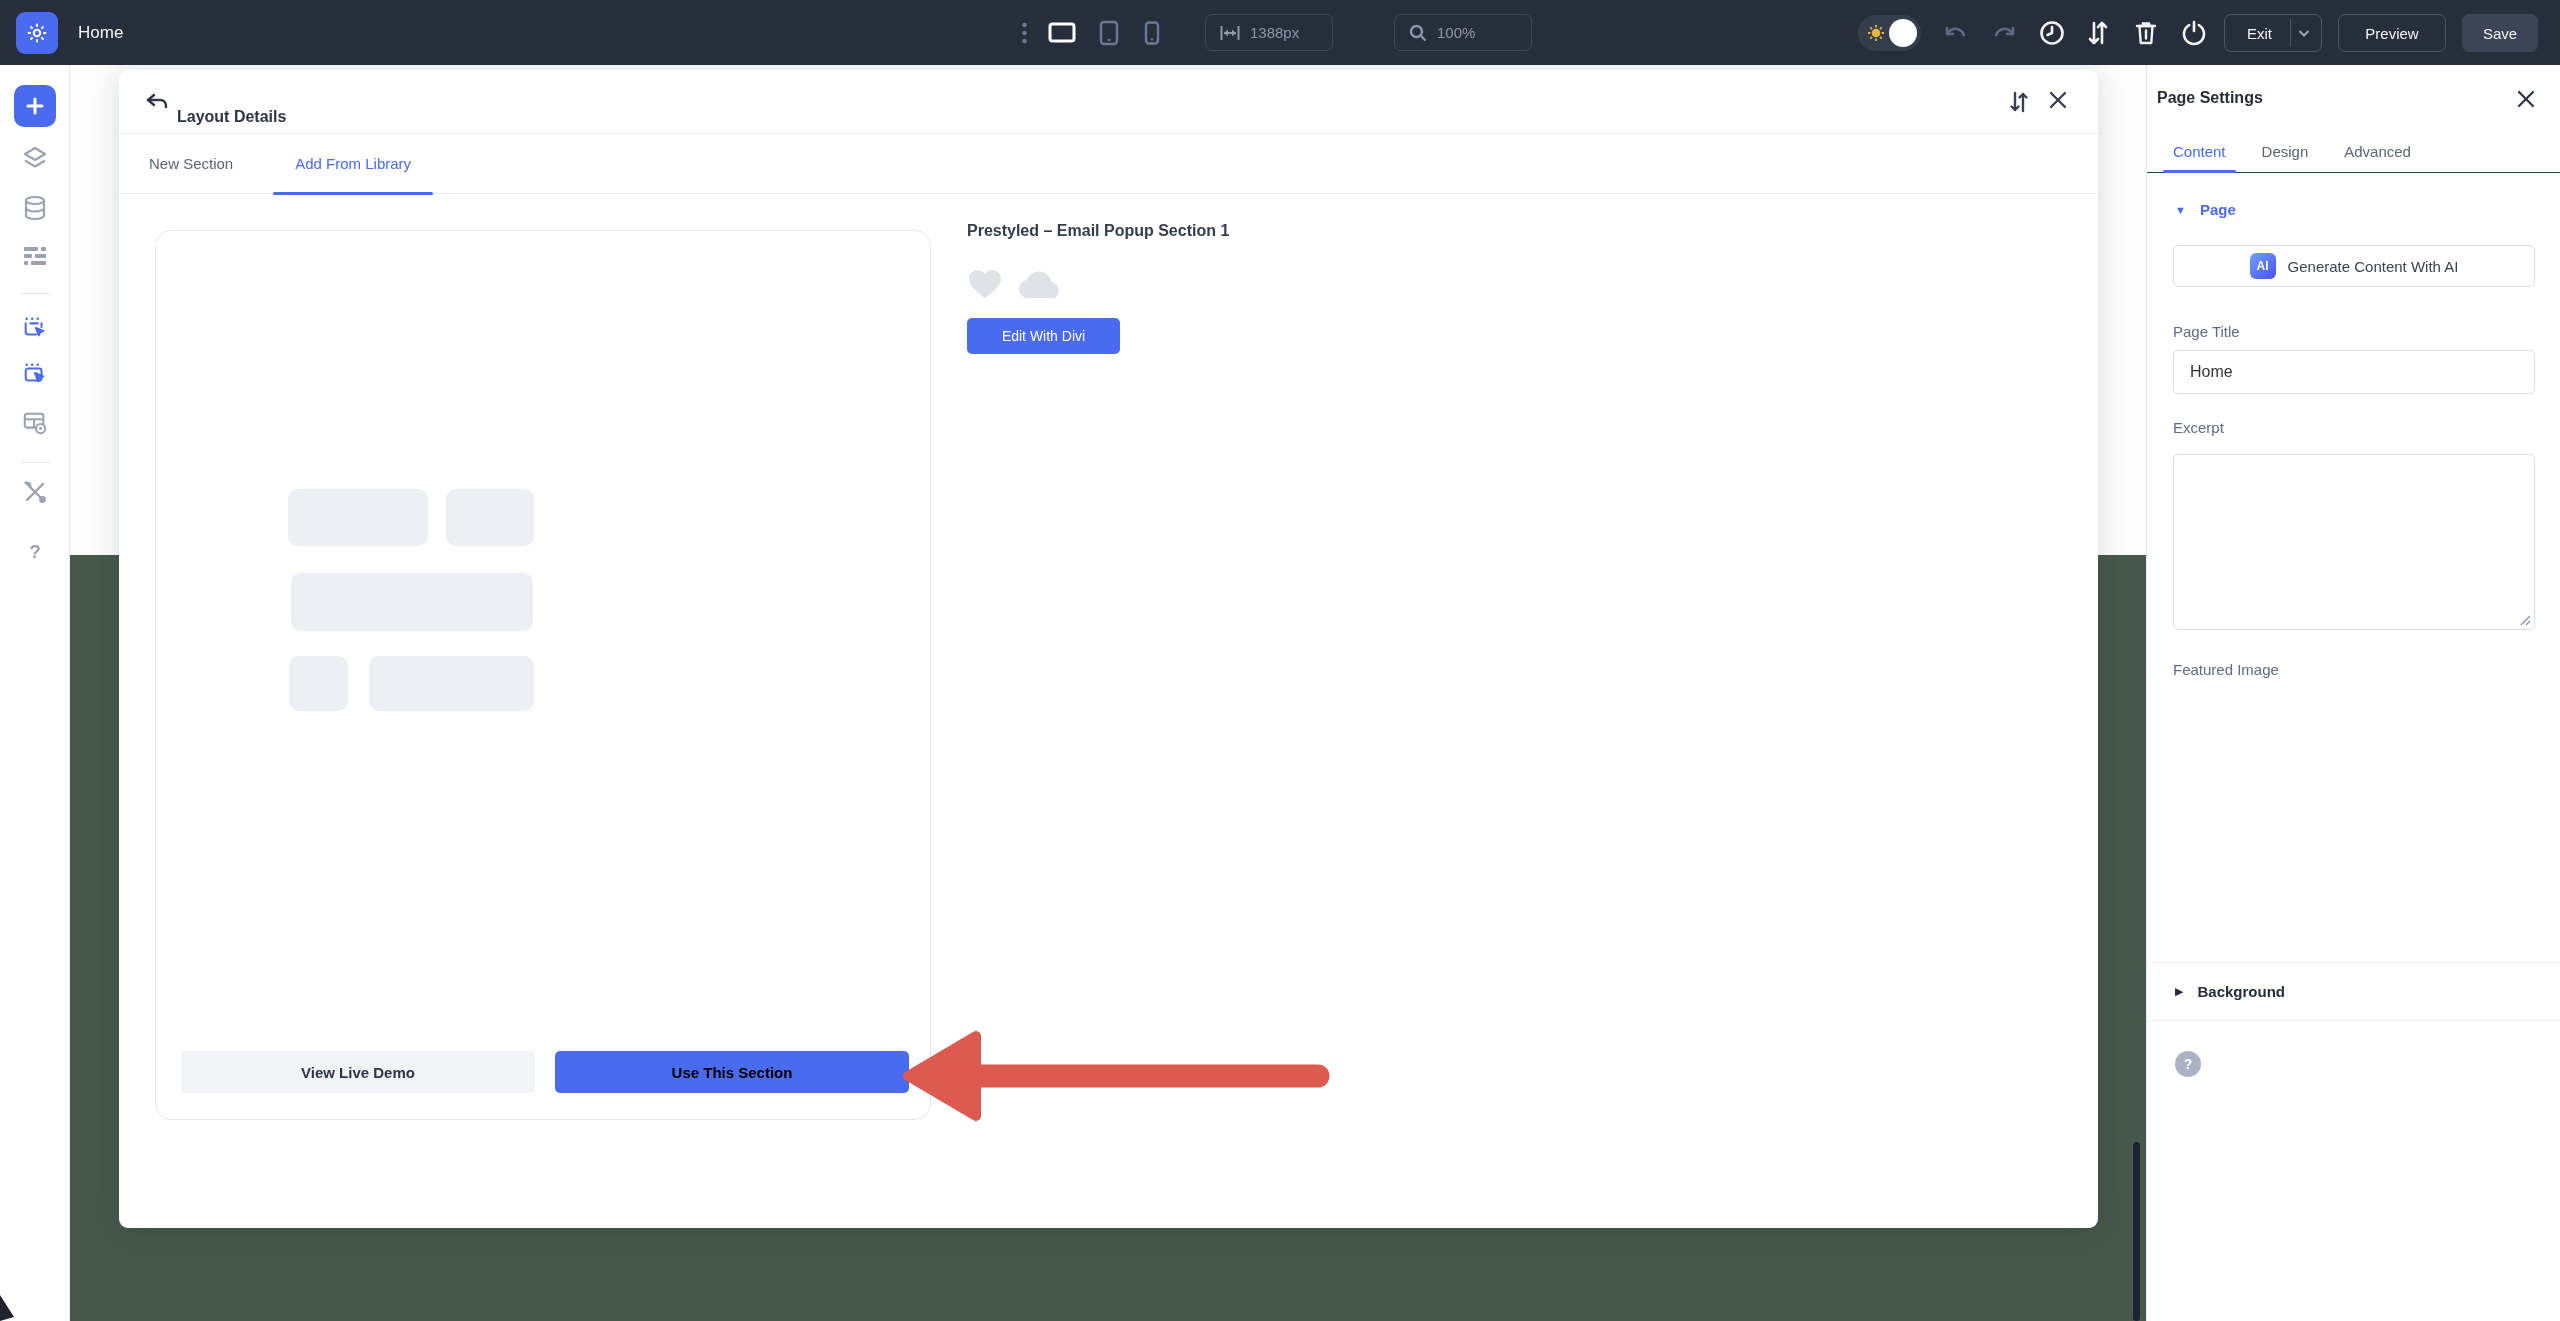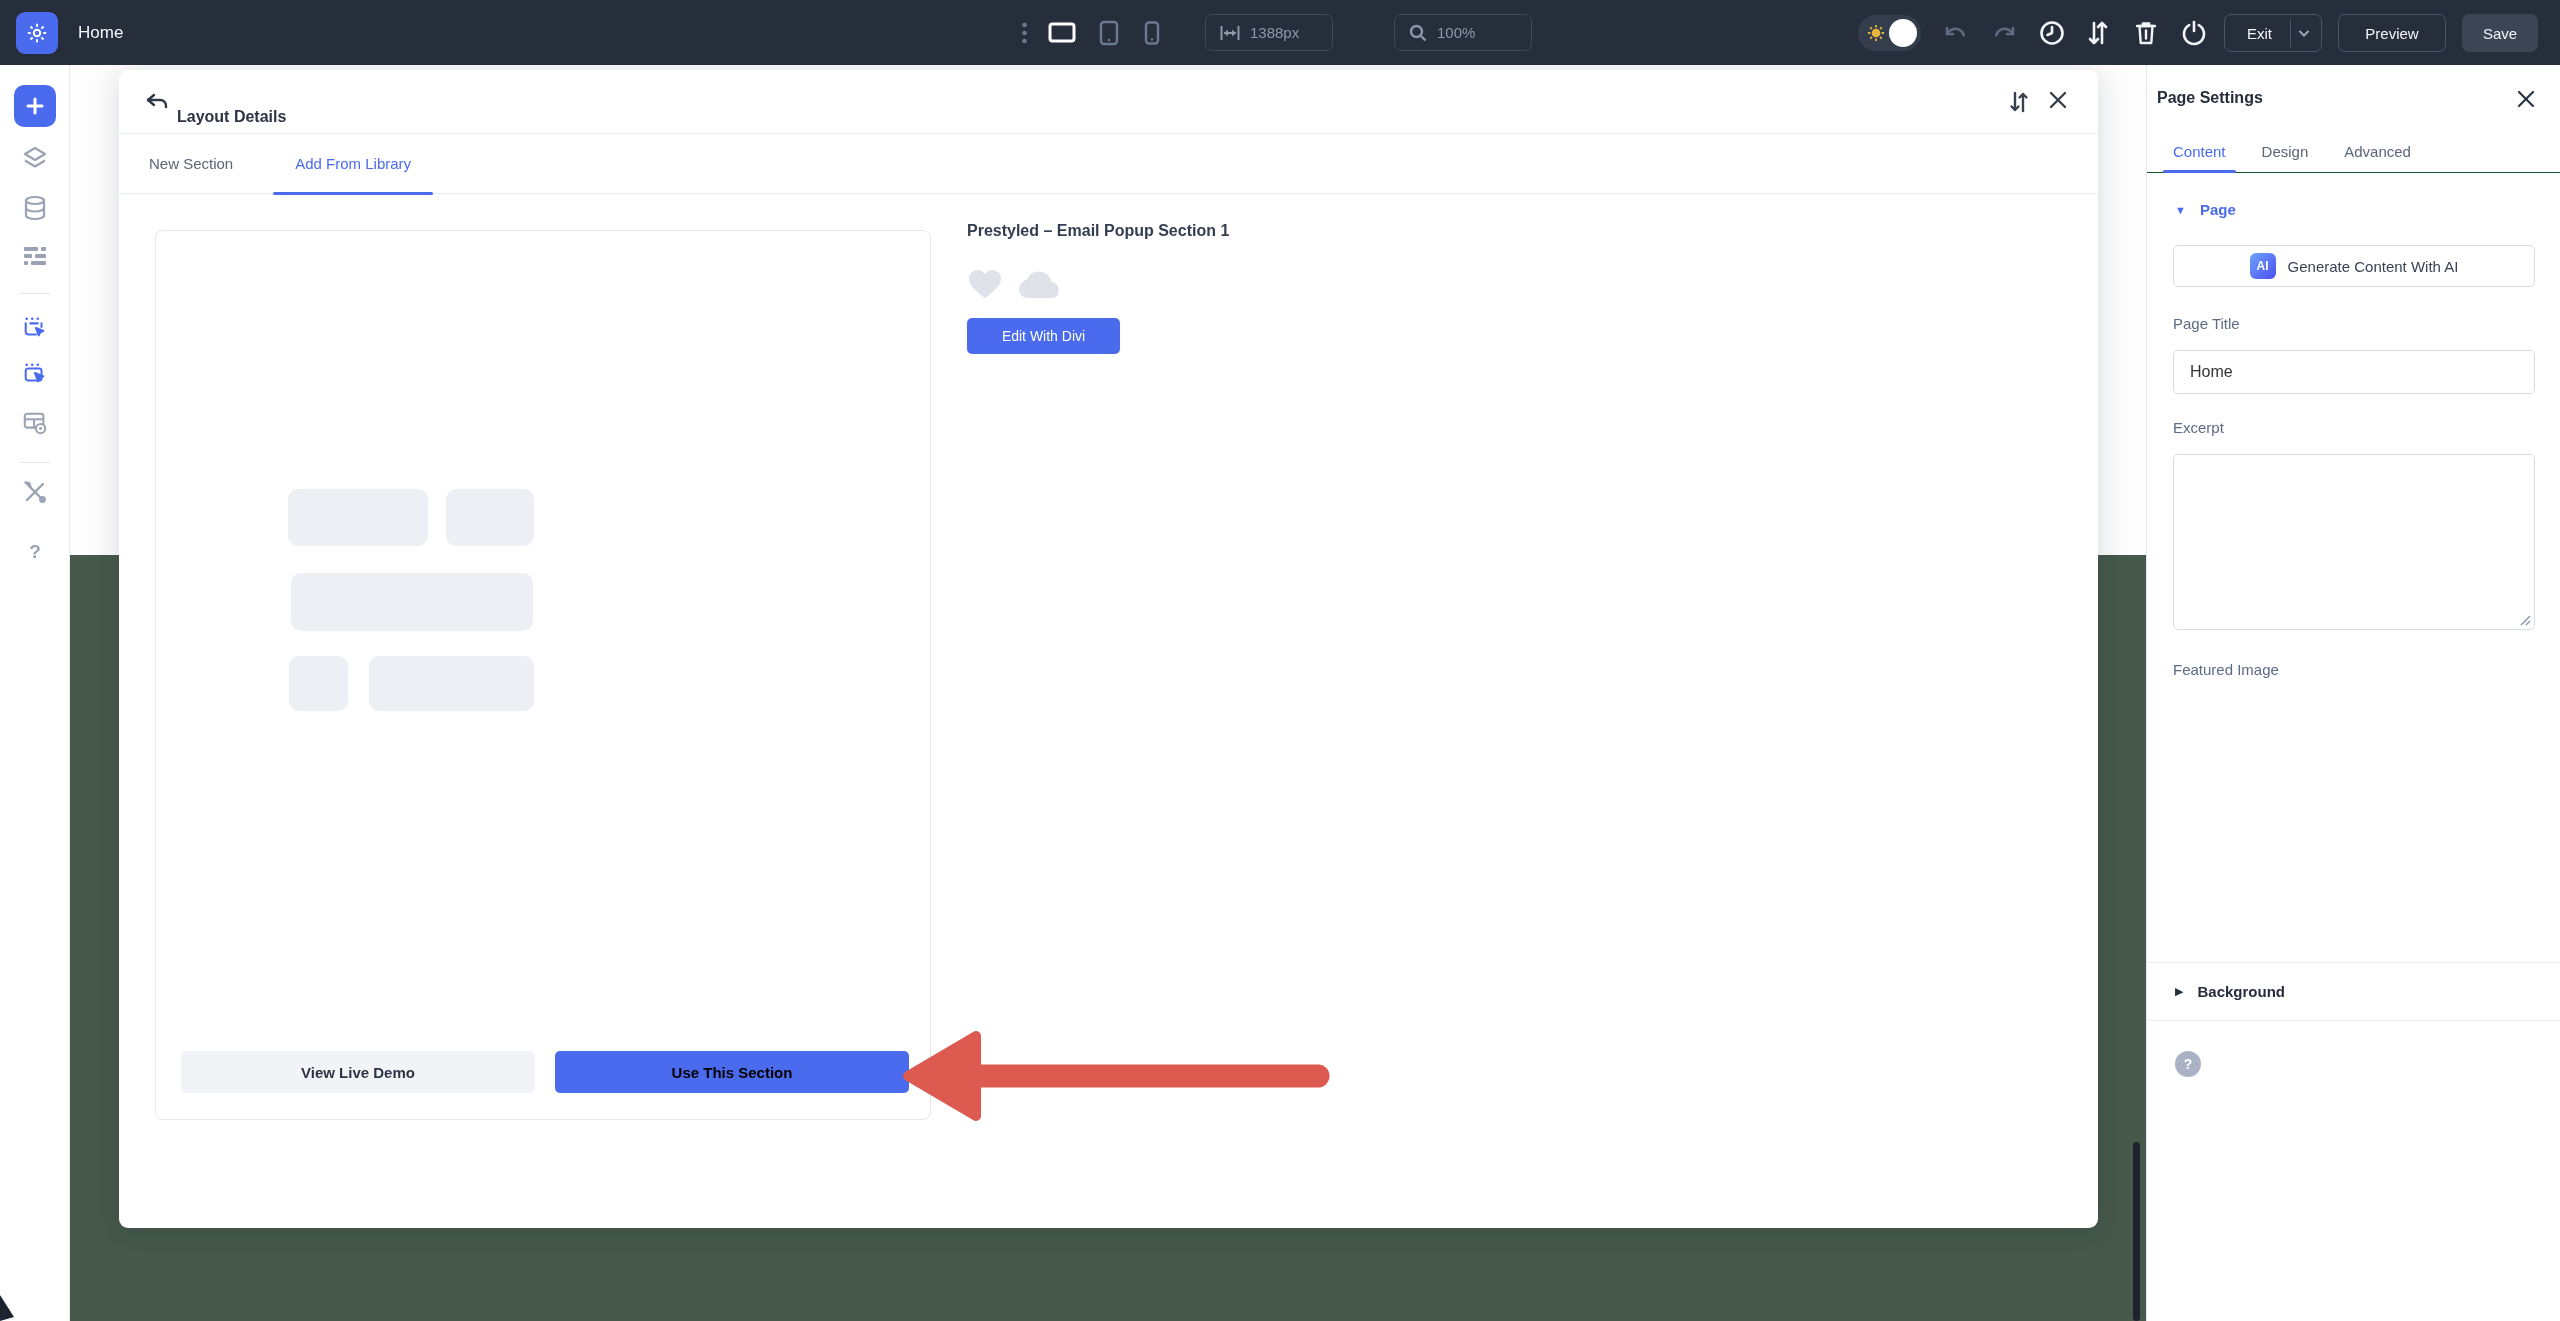--- a/index.html
+++ b/index.html
@@ -50,21 +50,21 @@
   .m-hicon { position:absolute; top:20px; width:24px; height:24px; cursor:pointer; color:#39414f; }
   .m-tabs { position:absolute; left:0; top:64px; right:0; height:60px; border-bottom:1px solid #ebedf0;
     display:flex; align-items:center; gap:62px; padding-left:30px; }
   .m-tab { position:relative; height:60px; display:flex; align-items:center; font-size:15px;
     font-weight:500; color:#5b6575; cursor:pointer; }
   .m-tab.active { color:#4a6bee; }
   .m-tab.active::after { content:""; position:absolute; left:-22px; right:-22px; bottom:-1px; height:3px;
     background:#4a6bee; border-radius:2px; }
 
   .card { position:absolute; left:36px; top:160px; width:776px; height:890px; background:#fff;
-    border:1px solid #e4e7ec; border-radius:8px; }
+    border:1px solid #e4e7ec; border-radius:16px; }
   .skel { position:absolute; background:#edeff4; border-radius:10px; }
   .card-btn { position:absolute; top:820px; width:354px; height:42px; border-radius:5px; display:flex;
     align-items:center; justify-content:center; font-size:15px; font-weight:700; cursor:pointer; }
   .card-btn.demo { left:25px; background:#f2f3f6; color:#2c3545; }
   .card-btn.use { left:399px; background:#4a6bee; color:#000000; }
 
   .item-title { position:absolute; left:848px; top:152px; font-size:16px; font-weight:700; color:#333d50; }
   .item-icons { position:absolute; left:848px; top:198px; display:flex; gap:14px; align-items:center; }
   .edit-btn { position:absolute; left:848px; top:248px; width:153px; height:36px; background:#4a6bee;
     color:#fff; font-size:14px; font-weight:400; border-radius:5px; display:flex; align-items:center;
@@ -431,21 +431,21 @@
     <div class="sec-head page">
       <span class="tri">▼</span>
       <span class="lbl">Page</span>
     </div>
 
     <div class="ai-btn">
       <span class="ai-badge">AI</span>
       <span>Generate Content With AI</span>
     </div>
 
-    <div class="p-label" style="top:250px;">Page Title</div>
+    <div class="p-label" style="top:258px;">Page Title</div>
     <input class="p-input" style="top: 285px;" value="Home">
 
     <div class="p-label" style="top:354px;">Excerpt</div>
     <textarea class="p-textarea" style=""></textarea>
     <span class="resize-glyph">
       <svg width="12" height="12" viewBox="0 0 12 12">
           <g stroke="#8b95a8" stroke-width="1.4">
             <line x1="2" y1="11" x2="11" y2="2"></line>
             <line x1="7" y1="11" x2="11" y2="7"></line>
           </g>

